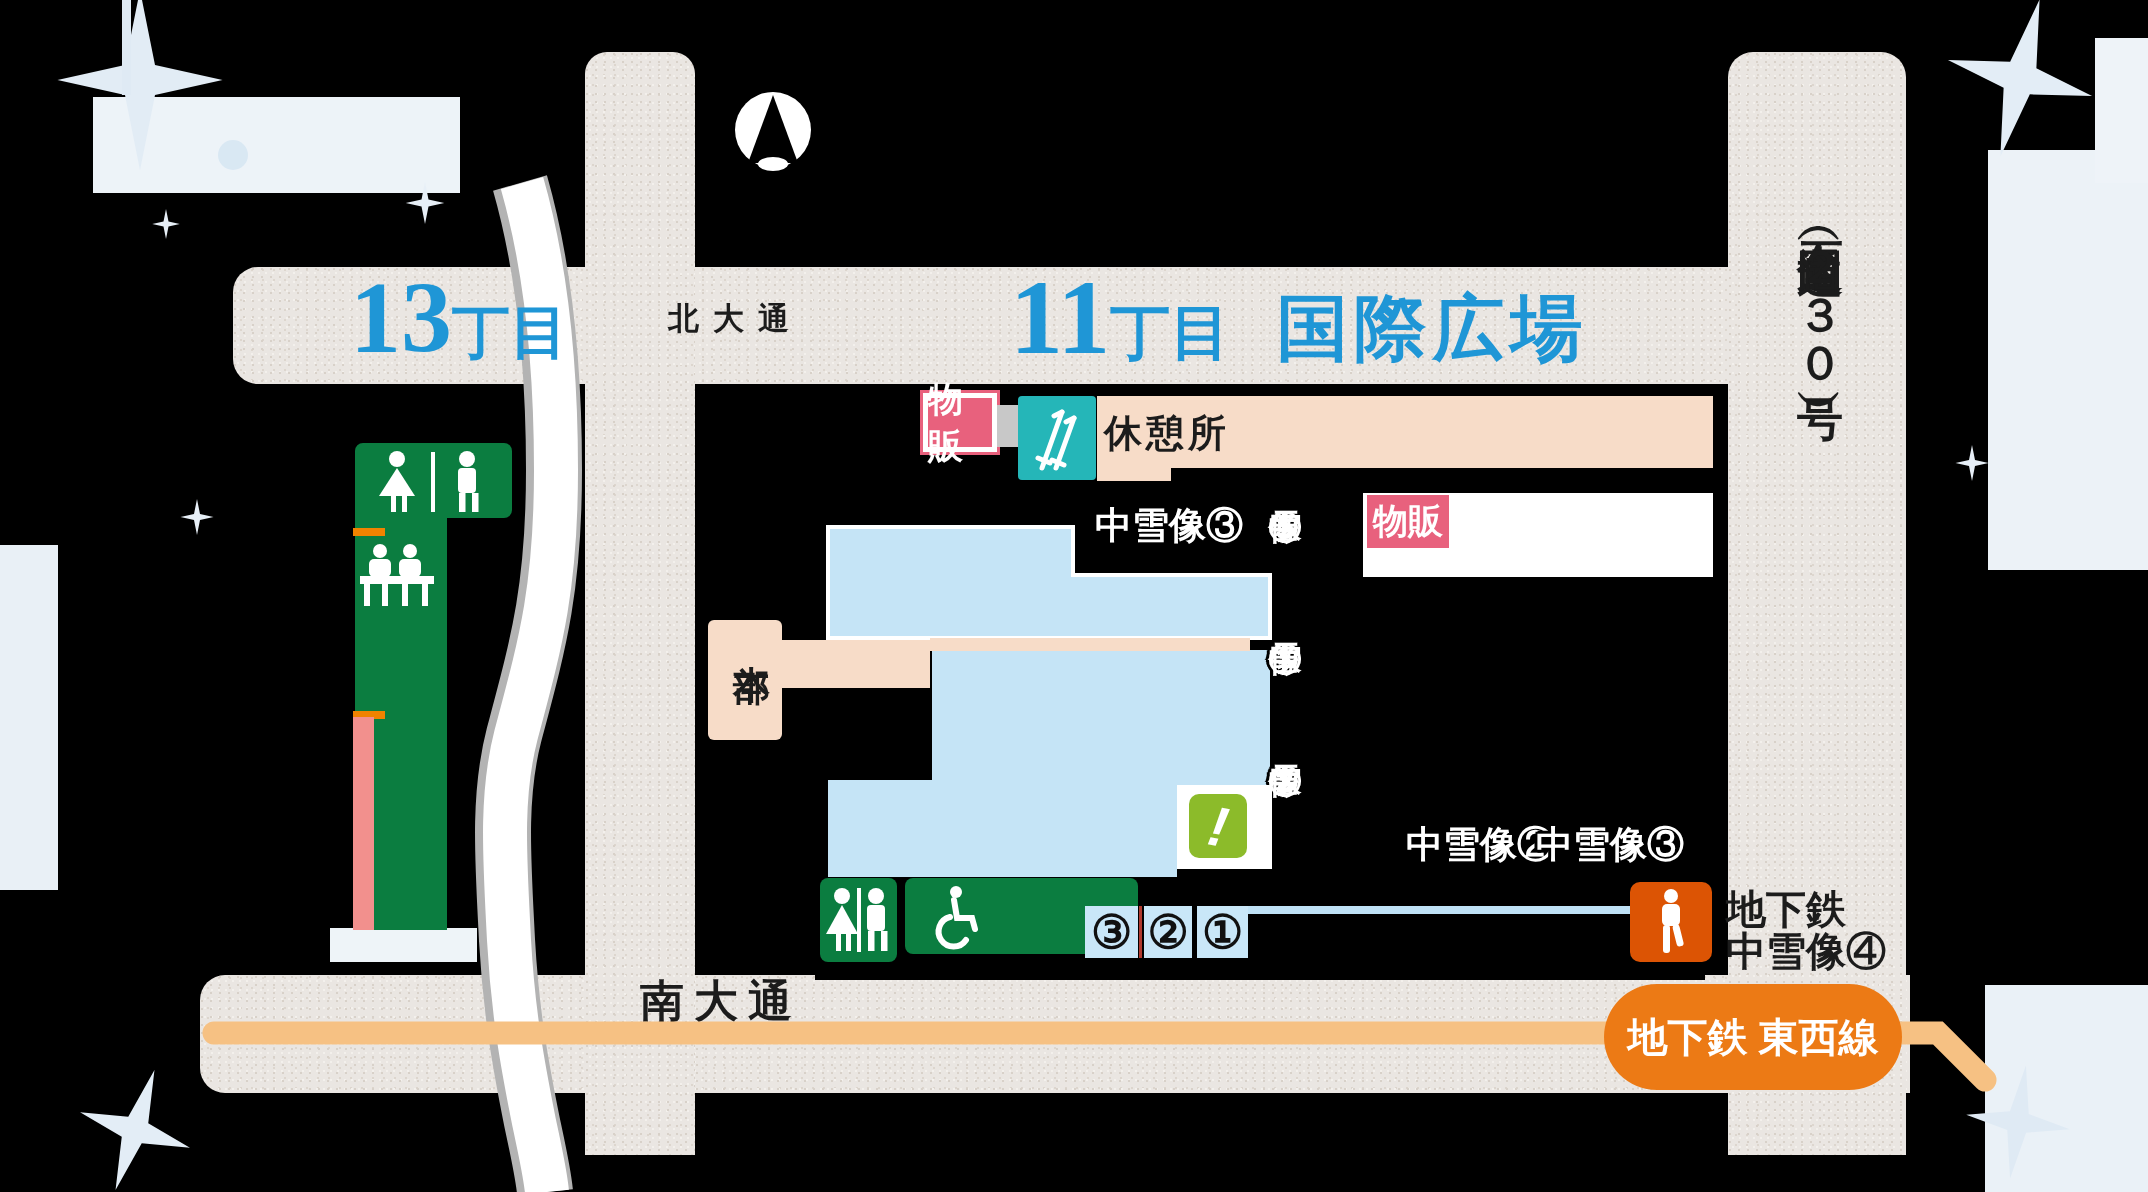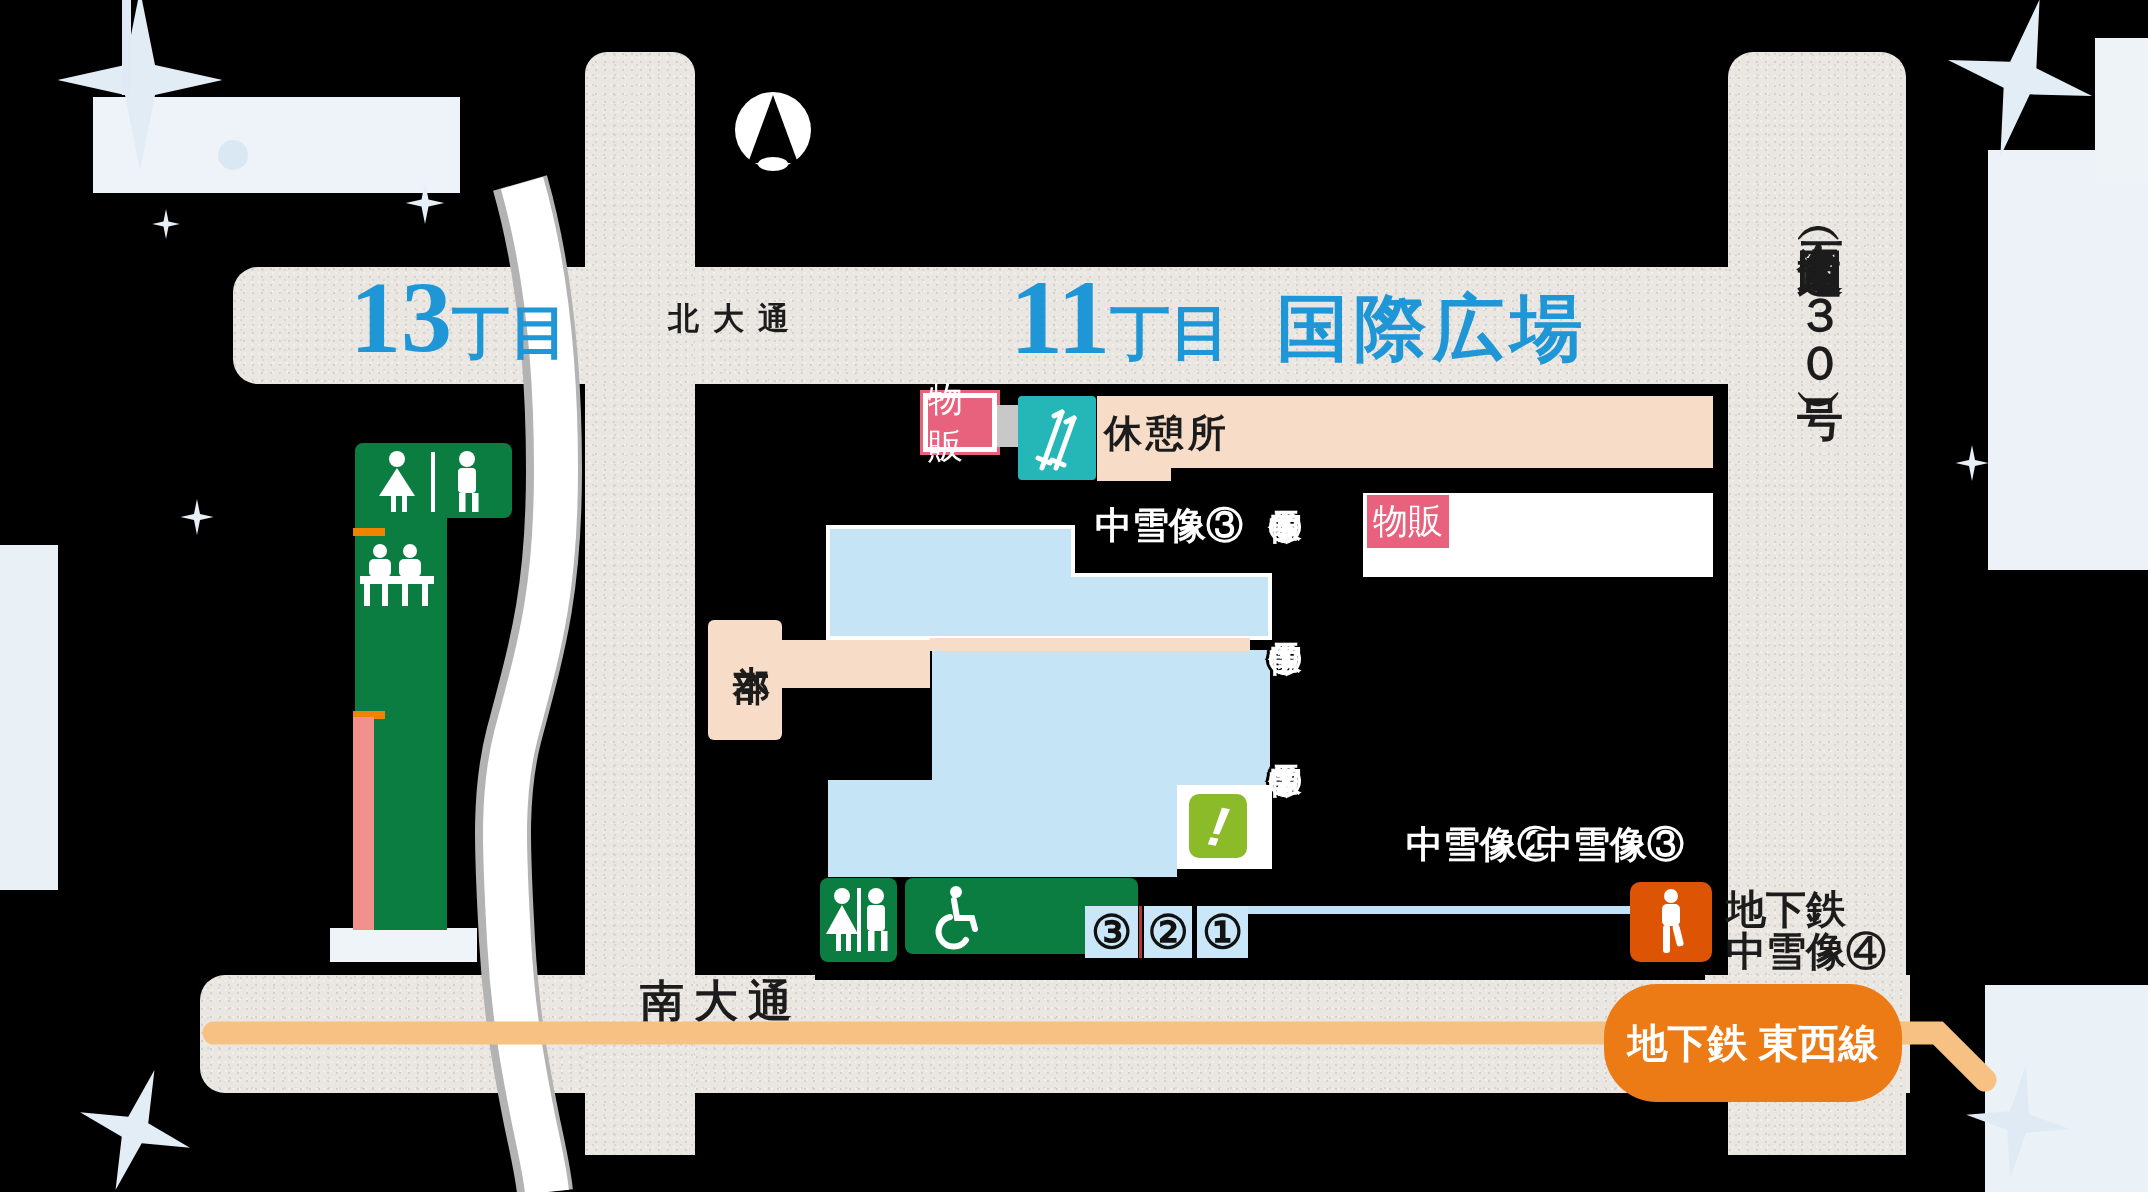--- a/index.html
+++ b/index.html
@@ -13,21 +13,21 @@
       radial-gradient(circle at 5px 6px,#f3f0ec 1.1px,transparent 1.3px),
       radial-gradient(circle at 8px 3px,#ddd6ce 1px,transparent 1.2px);
     background-size:9px 8px,7px 9px,11px 10px;}
   .blue-title{color:#1f96d6;font-family:"Liberation Serif","DejaVu Serif",serif;font-weight:bold;
     display:flex;align-items:baseline;white-space:nowrap;}
   .road-label{color:#1c1c1c;font-weight:bold;white-space:nowrap;}
   .vtext{writing-mode:vertical-rl;text-orientation:upright;}
   .outtext{color:#fff;font-weight:bold;white-space:nowrap;
     text-shadow:3px 0 0 #000,-3px 0 0 #000,0 3px 0 #000,0 -3px 0 #000,
       2px 2px 0 #000,-2px 2px 0 #000,2px -2px 0 #000,-2px -2px 0 #000;}
-  .badge{background:#e8617d;color:#fff;font-weight:normal;display:flex;align-items:center;
+  .badge{background:#e8617d;color:#fff;font-weight:bold;display:flex;align-items:center;
     justify-content:center;}
   .peach{background:#f7dcc8;}
   .greenbox{background:#0b7d40;}
   .gate{background:#c9e7f8;color:#111;font-weight:bold;display:flex;align-items:center;
     justify-content:center;font-size:46px;}
 </style>
 </head>
 <body>
 
 <div id="stage">
@@ -207,18 +207,18 @@
       <rect x="15" y="37" width="7" height="28" rx="3"></rect>
       <rect x="24" y="37" width="7" height="22" rx="3" transform="rotate(-14 27 37)"></rect>
     </g>
   </svg>
   <div class="abs road-label" style="left:1726px;top:882px;font-size:40px;">地下鉄</div>
   <div class="abs road-label" style="left:1726px;top:924px;font-size:40px;">中雪像④</div>
 
   <svg class="abs" style="left:0;top:0;" width="2148" height="1192" viewBox="0 0 2148 1192">
     <path d="M214,1033 H1938 L1985,1080" fill="none" stroke="#f6c183" stroke-width="23" stroke-linecap="round" stroke-linejoin="miter"></path>
   </svg>
-  <div class="abs" style="left:1604px;top:984px;width:298px;height:118px;background:#ec7a15;border-radius:53px;
+  <div class="abs" style="left:1604px;top:984px;width:298px;height:106px;background:#ec7a15;border-radius:53px;
               display:flex;flex-direction:column;align-items:center;justify-content:center;">
     <div style="color:#fff;font-weight:bold;font-size:40px;line-height:46px;white-space:nowrap;">地下鉄 東西線</div>
   </div>
 
 </div>
 
 </body></html>

